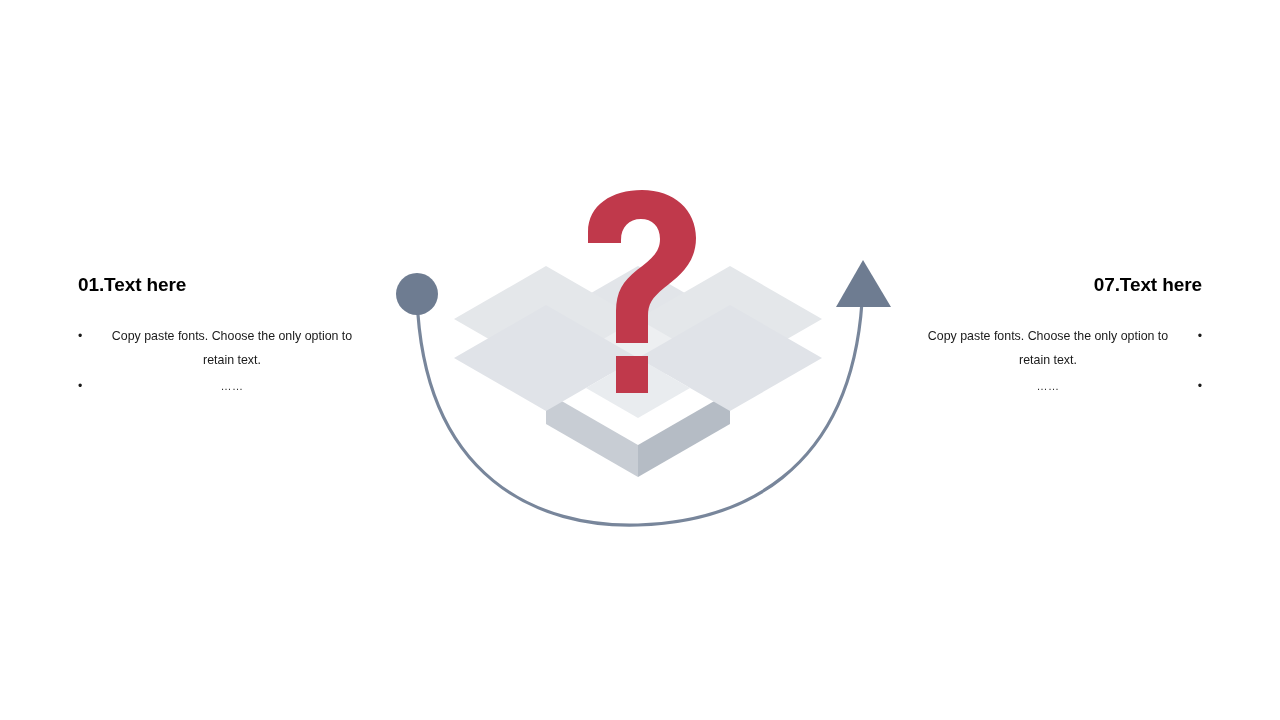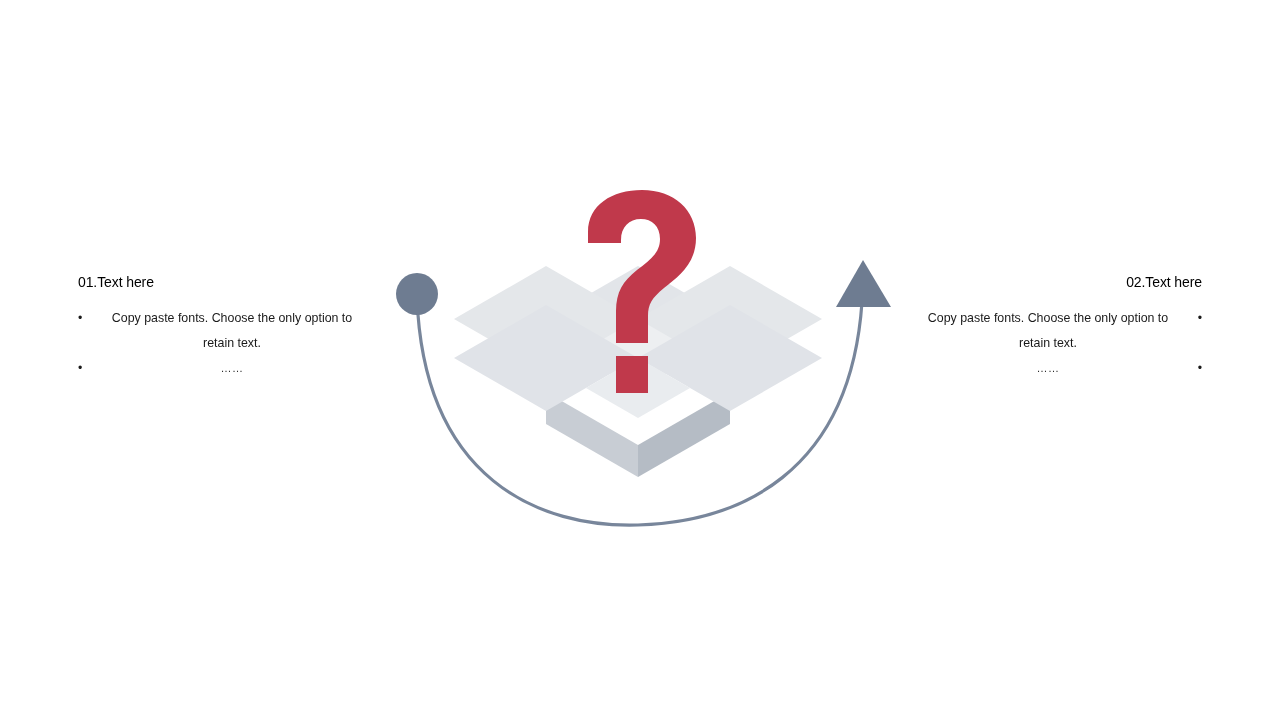--- a/index.html
+++ b/index.html
@@ -31,26 +31,26 @@
     left: 78px;
     top: 274px;
     text-align: left;
   }
   .text-block.right {
     left: 912px;
     top: 274px;
     text-align: right;
   }
   .block-title {
-    font-size: 14px;
-    font-weight: normal;
+    font-size: 19px;
+    font-weight: bold;
     color: #000000;
     letter-spacing: -0.1px;
     line-height: 1.15;
-    margin: 0 0 16px 0;
+    margin: 0 0 28px 0;
     white-space: nowrap;
   }
   .bullet-list {
     list-style: none;
     margin: 0;
     padding: 0;
   }
   .bullet-item {
     position: relative;
     font-size: 12.4px;
@@ -112,21 +112,21 @@
         <span class="bullet-text">Copy paste fonts. Choose the only option to retain text.</span>
       </li>
       <li class="bullet-item ellipsis-item">
         <span class="bullet-dot">•</span>
         <span class="bullet-text">……</span>
       </li>
     </ul>
   </div>
 
   <div class="text-block right">
-    <div class="block-title">02.Text here</div>
+    <div class="block-title">07.Text here</div>
     <ul class="bullet-list">
       <li class="bullet-item">
         <span class="bullet-dot">•</span>
         <span class="bullet-text">Copy paste fonts. Choose the only option to retain text.</span>
       </li>
       <li class="bullet-item ellipsis-item">
         <span class="bullet-dot">•</span>
         <span class="bullet-text">……</span>
       </li>
     </ul>

